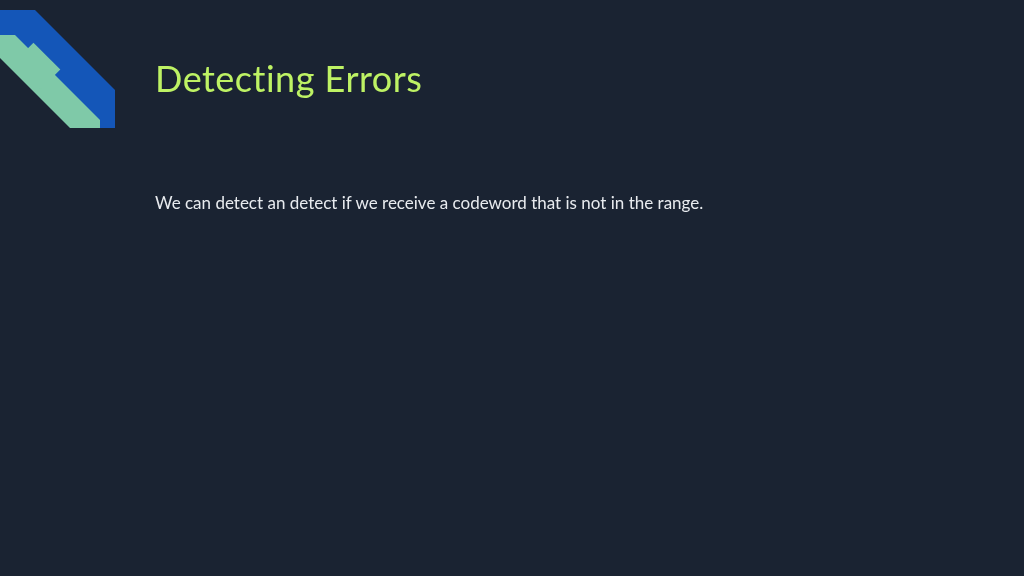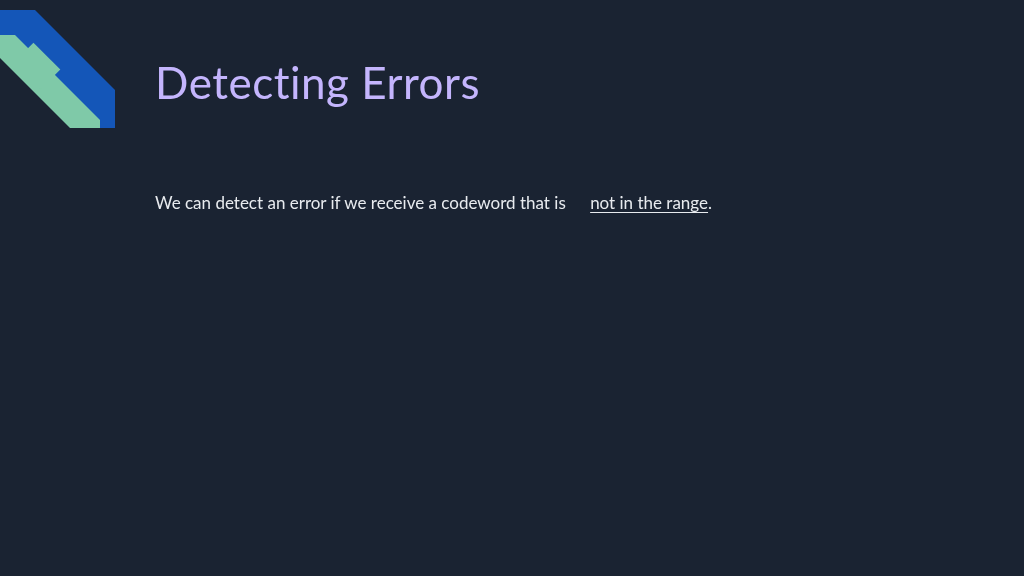--- a/index.html
+++ b/index.html
@@ -20,40 +20,38 @@
       position: absolute;
       top: 0;
       left: 0;
       width: 130px;
       height: 130px;
     }
     .slide-title {
       position: absolute;
       top: 56px;
       left: 155px;
-      font-size: 44px;
+      font-size: 36px;
       font-weight: 400;
-      color: #c4b5fd;
+      color: #bef264;
       letter-spacing: 0.5px;
     }
     .body-text {
       position: absolute;
       top: 190px;
       left: 155px;
       font-size: 17px;
       font-weight: 400;
       color: #e8ebef;
       line-height: 1.5;
     }
     .italic {
     }
     .underline {
-      text-decoration: underline;
       text-underline-offset: 3px;
-      margin-left: 20px;
     }
   </style>
 </head>
 <body>
 
 <div class="corner-decoration">
   <svg width="130" height="130" viewBox="0 0 130 130">
     <polygon points="0,10 35,10 115,90 115,125 80,125 0,45" fill="#1456b8"></polygon>
     <polygon points="0,30 20,30 110,120 90,120 0,30" fill="#7fc9a8" transform="translate(-5,5)"></polygon>
     <polygon points="0,10 30,10 30,40 0,40" fill="#1456b8"></polygon>
@@ -61,14 +59,14 @@
     <polygon points="-5,10 30,10 115,95 115,128 80,128 -5,43" fill="#1456b8"></polygon>
     <polygon points="0,35 15,35 100,120 100,128 70,128 0,58" fill="#7fc9a8"></polygon>
     <polygon points="25,60 55,60 55,90 25,90" fill="#7fc9a8" transform="rotate(45 40 75)" opacity="0"></polygon>
     <rect x="18" y="52" width="38" height="28" fill="#7fc9a8" transform="rotate(45 37 66)"></rect>
   </svg>
 </div>
 
 <h1 class="slide-title">Detecting Errors</h1>
 
 <p class="body-text">
-  <span>We can </span><span class="italic">detect</span><span> an error if we receive a codeword that is </span><span class="underline">not in the range</span><span>.</span>
+  <span>We can </span><span class="italic">detect</span><span> an detect if we receive a codeword that is </span><span class="underline">not in the range</span><span>.</span>
 </p>
 
 </body></html>

